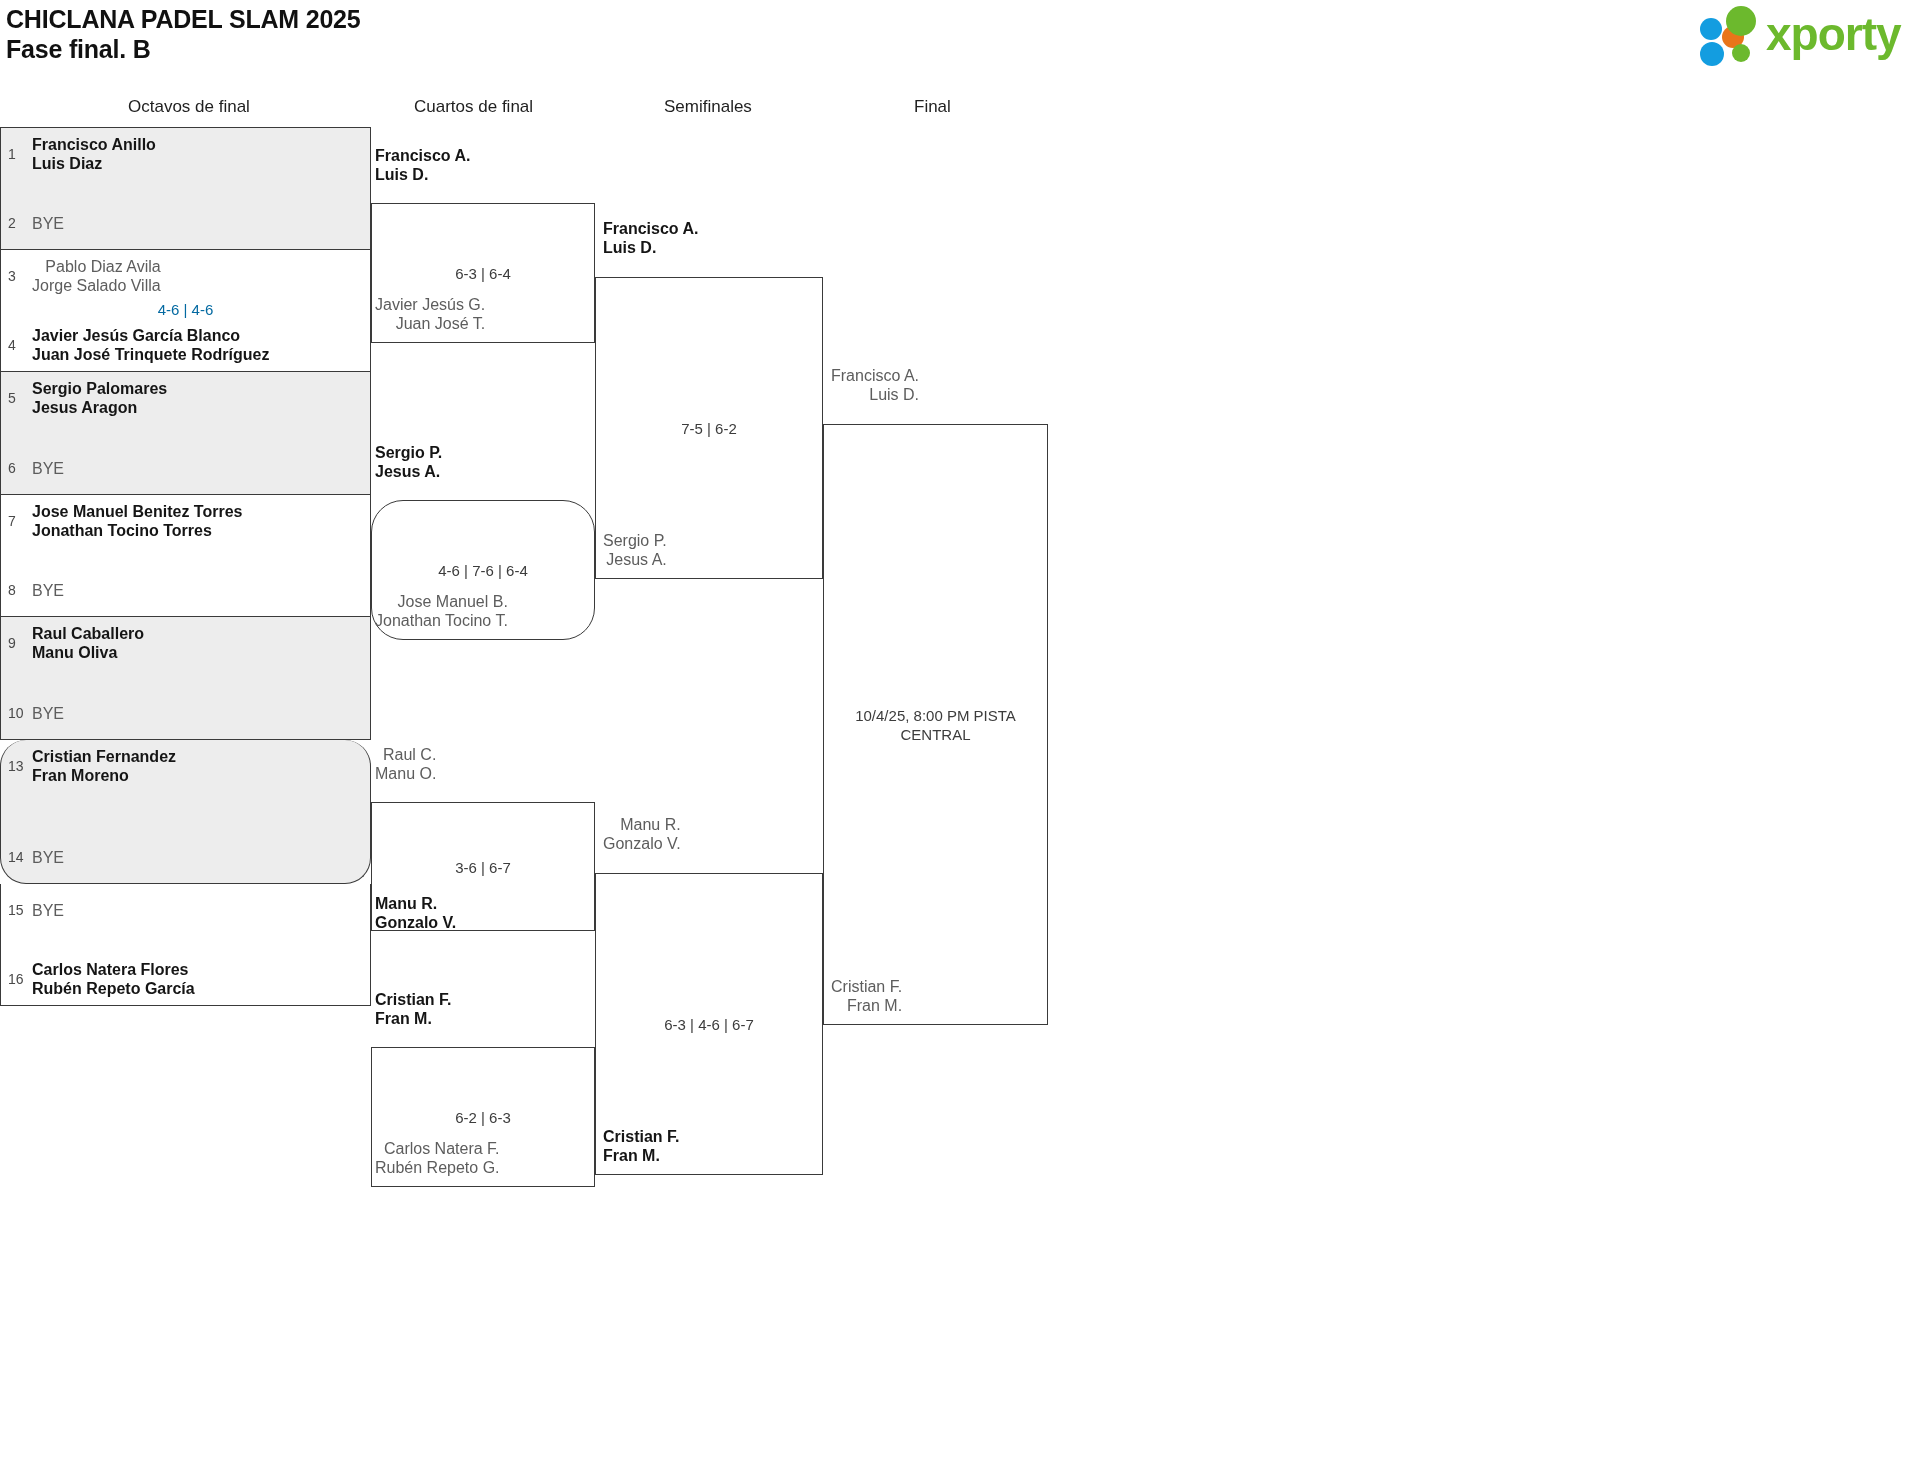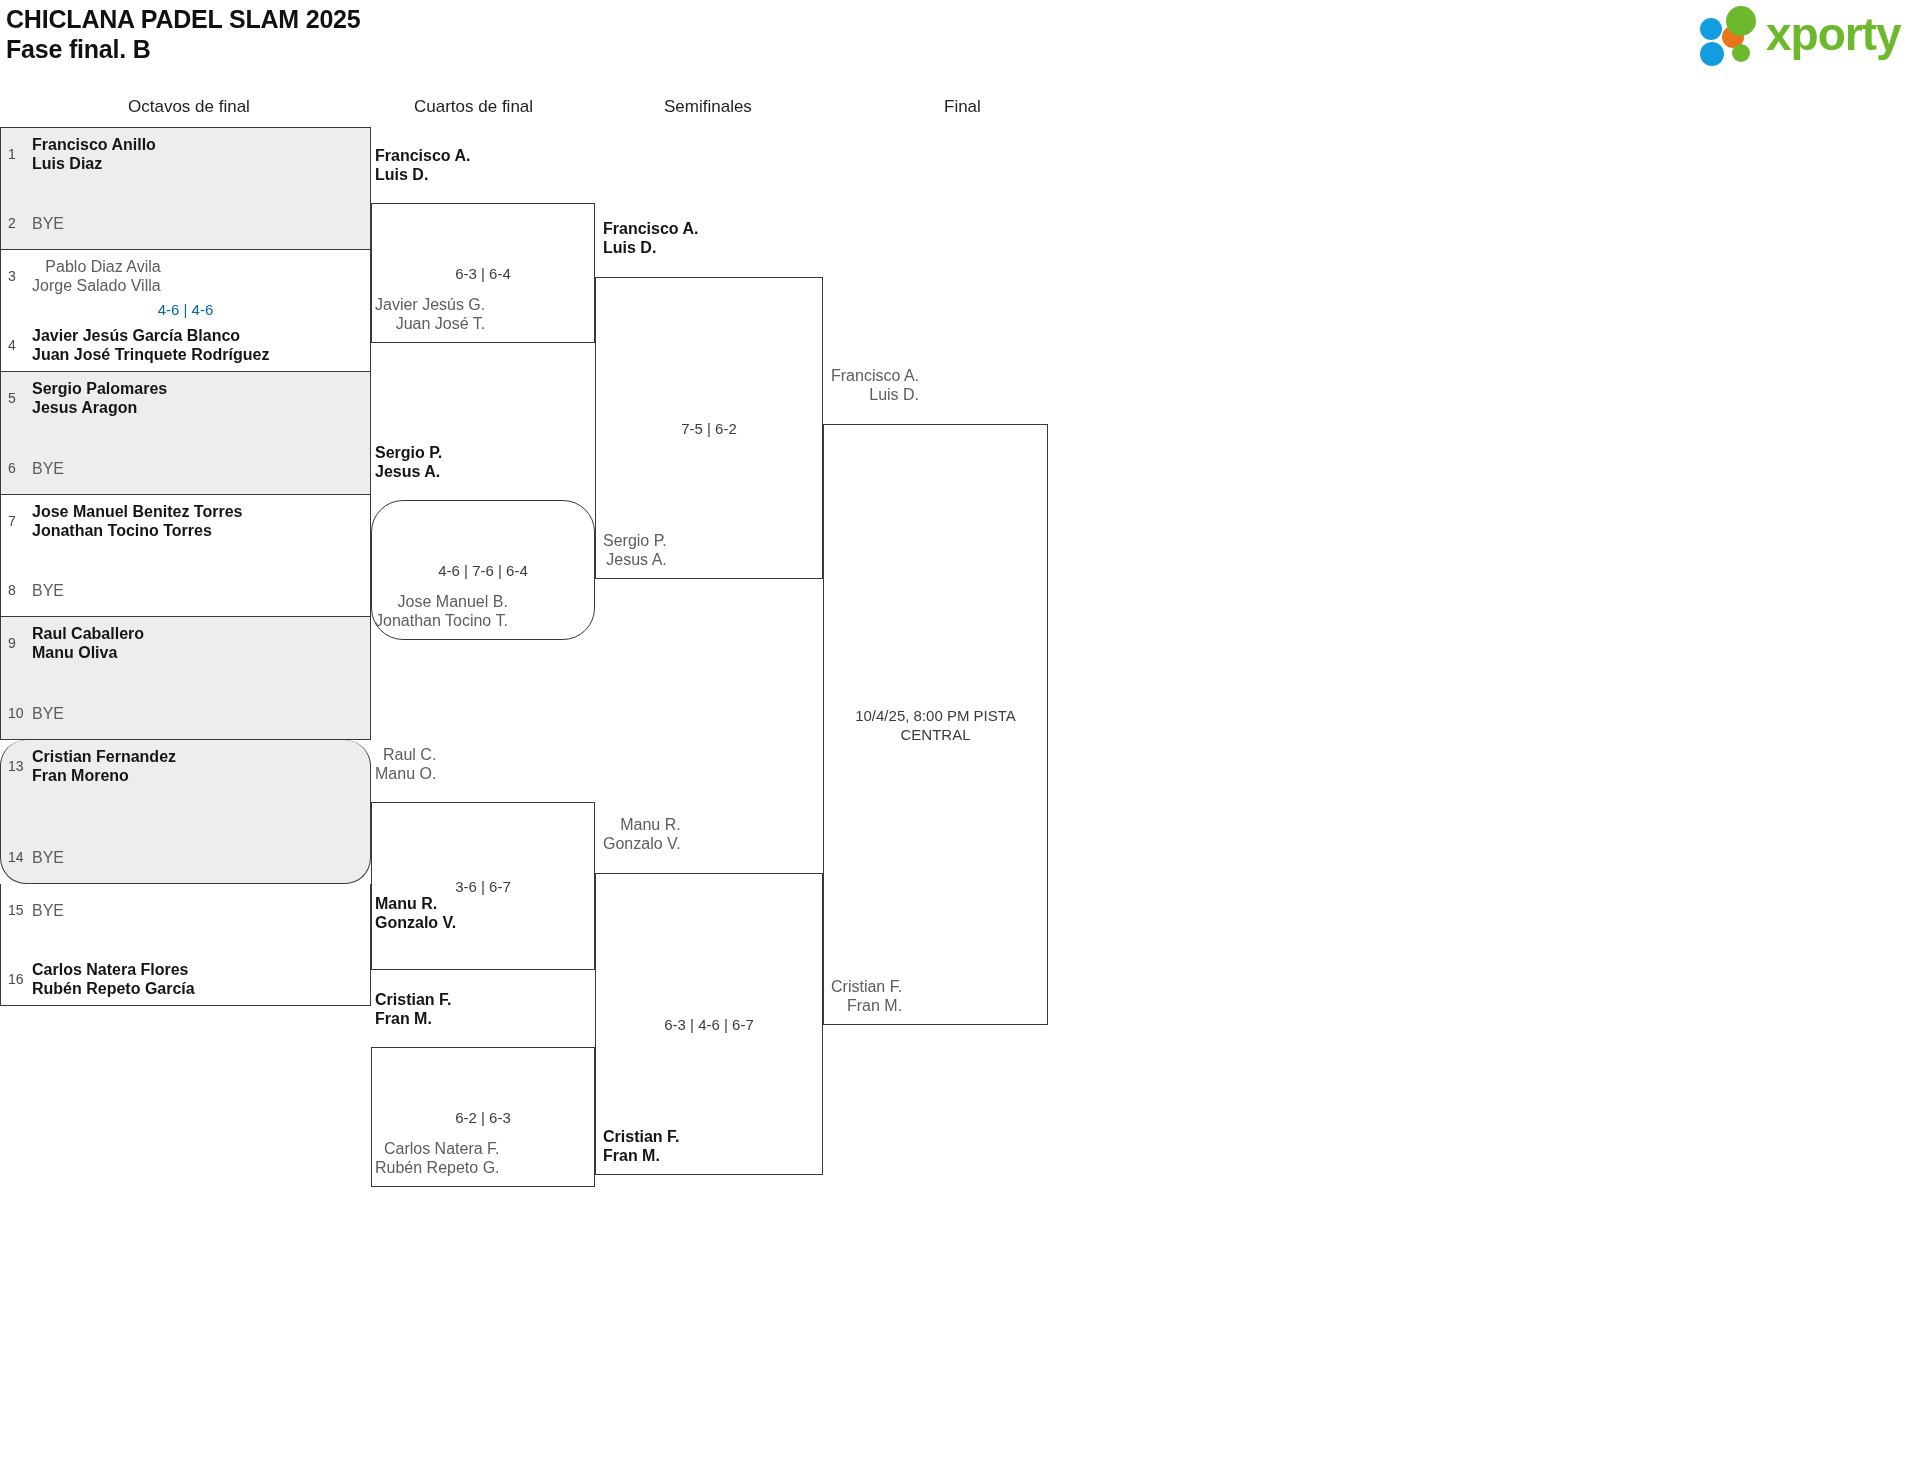--- a/index.html
+++ b/index.html
@@ -178,21 +178,21 @@
   <div class="logo-dot" style="left:22px; top:20px; width:22px; height:22px; background:#e8751a;"></div>
   <div class="logo-dot" style="left:26px; top:0px;  width:30px; height:30px; background:#6cb92d;"></div>
   <div class="logo-dot" style="left:0px;  top:36px; width:24px; height:24px; background:#139de0;"></div>
   <div class="logo-dot" style="left:32px; top:38px; width:18px; height:18px; background:#6cb92d;"></div>
   <div id="logo-text">xporty</div>
 </div>
 
 <div class="round-header" style="left:128px;">Octavos de final</div>
 <div class="round-header" style="left:414px;">Cuartos de final</div>
 <div class="round-header" style="left:664px;">Semifinales</div>
-<div class="round-header" style="left:944px;">Final</div>
+<div class="round-header" style="left:914px;">Final</div>
 
 <div id="r16-col">
     <div class="r16-pair shade first" style="height: 122.5px;">
       <div class="r16-slot top">
         <div class="seed">1</div>
         <div class="team winner">
           <span class="p">Francisco Anillo</span>
           <span class="p">Luis Diaz</span>
         </div>
       </div>
@@ -301,21 +301,21 @@
       <div class="mbox-score">4-6 | 7-6 | 6-4</div>
     </div>
     <div class="team winner" style="position: absolute; left: 375px; top: 443px; transform: none;">
       <span class="p">Sergio P.</span>
       <span class="p">Jesus A.</span>
     </div>
     <div class="team loser" style="position: absolute; left: 375px; top: 592px; transform: none;">
       <span class="p">Jose Manuel B.</span>
       <span class="p">Jonathan Tocino T.</span>
     </div>
-    <div class="mbox" style="left: 371px; top: 802px; width: 224px; height: 168px;">
+    <div class="mbox" style="left: 371px; top: 802px; width: 224px; height: 129px;">
       <div class="mbox-score">3-6 | 6-7</div>
     </div>
     <div class="team loser" style="position: absolute; left: 375px; top: 745px; transform: none;">
       <span class="p">Raul C.</span>
       <span class="p">Manu O.</span>
     </div>
     <div class="team winner" style="position: absolute; left: 375px; top: 894px; transform: none;">
       <span class="p">Manu R.</span>
       <span class="p">Gonzalo V.</span>
     </div>

